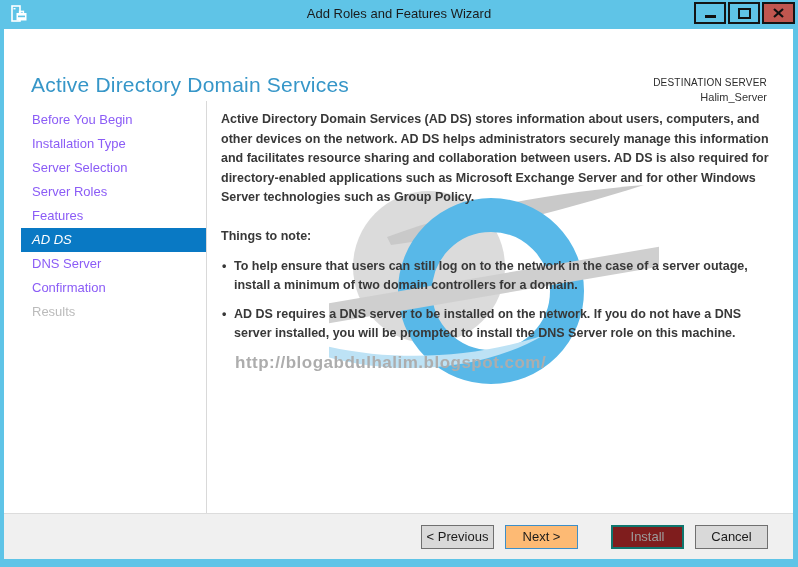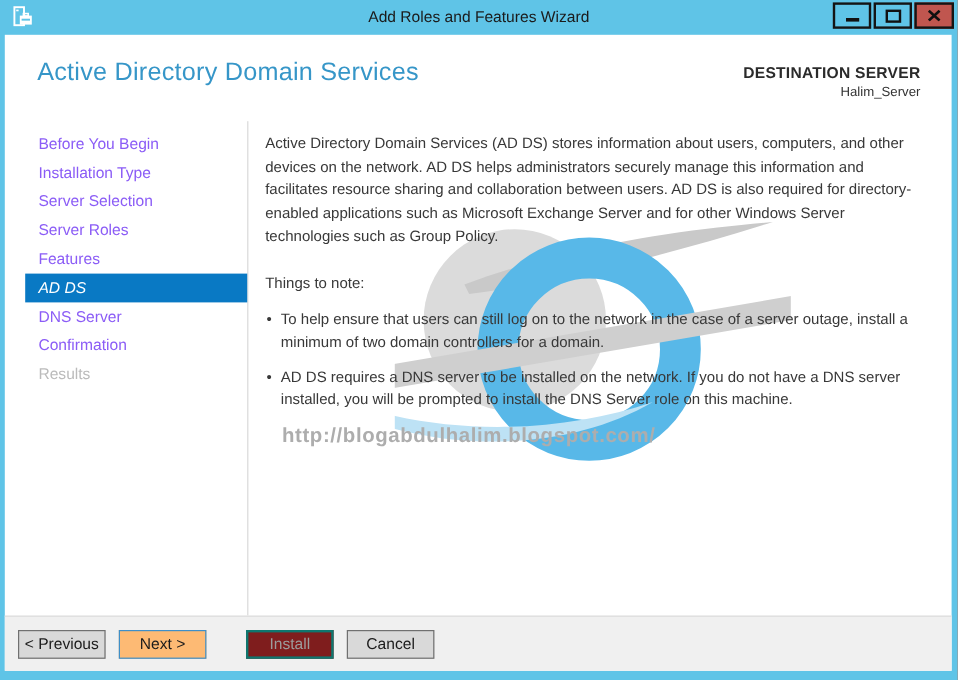--- a/index.html
+++ b/index.html
@@ -16,53 +16,53 @@
            display:flex;align-items:center;justify-content:center;padding:0;
            box-sizing:border-box;margin-left:2px;cursor:default;}
   .win-btn.close{background:#C0564F;width:33px;}
   .glyph-min{display:block;width:11px;height:3px;background:#111;margin-top:7px;}
   .glyph-max{display:block;width:9px;height:7px;border:2px solid #111;background:transparent;}
 
   
   .frame{position:absolute;left:4px;top:29px;right:5px;bottom:8px;background:#ffffff;}
 
   
-  .header{position:relative;height:72px;}
+  .header{position:relative;height:72px;margin-top:24px;}
   .page-title{position:absolute;left:27px;top:20px;margin:0;font-size:21px;
               font-weight:normal;color:#3696C8;letter-spacing:0.2px;}
   .dest{position:absolute;right:26px;top:24px;text-align:right;}
-  .dest-label{font-size:13px;font-weight:bold;color:#2b2b2b;letter-spacing:0.2px;}
+  .dest-label{font-size:10px;font-weight:normal;color:#2b2b2b;letter-spacing:0.2px;}
   .dest-name{font-size:11px;color:#333;margin-top:3px;}
 
   
   .body{position:absolute;top:72px;bottom:46px;left:0;right:0;display:flex;}
   .sidebar{width:203px;box-sizing:border-box;border-right:1px solid #D9D9D9;
            padding-top:7px;flex:none;}
   .nav-item{height:24px;line-height:24px;margin-left:17px;padding-left:11px;
             font-size:13px;color:#8b5cf6;cursor:pointer;}
   .nav-item.selected{background:#0979C4;color:#ffffff;font-style:italic;}
   .nav-item.disabled{color:#BBBBBB;cursor:default;}
 
   .content{flex:1;position:relative;padding:9px 20px 0 14px;font-size:12.5px;
            color:#383838;overflow:hidden;}
-  .content .txt{position:relative;z-index:1;}
+  .content .txt{position:relative;z-index:1;font-weight:bold;}
   .intro{line-height:19.5px;margin:0 0 19px 0;}
   .things{margin:0;line-height:19px;}
   .note-list{list-style:none;margin:11px 0 0 0;padding:0;}
   .note-list li{position:relative;padding-left:13px;line-height:19.5px;margin-bottom:9px;}
   .note-list li::before{content:"\2022";position:absolute;left:1px;top:0;color:#383838;}
   .watermark-url{margin-top:4px;padding-left:14px;font-size:17px;font-weight:bold;
                  color:#ADADAD;letter-spacing:0.5px;}
 
   .watermark-logo{position:absolute;left:122px;top:84px;z-index:0;}
 
   
   .footer{position:absolute;left:0;right:0;bottom:0;height:46px;background:#F0F0F0;
           border-top:1px solid #DCDCDC;box-sizing:border-box;display:flex;
-          align-items:center;padding-right:25px;}
+          align-items:center;justify-content:flex-end;padding-right:25px;}
   .btn{width:73px;height:24px;font-size:13px;font-family:"Liberation Sans",sans-serif;
        color:#1b1b1b;background:#D9D9D9;border:1px solid #707070;margin-left:11px;
        cursor:pointer;padding:0;}
   .btn.default{background:#fdba74;border:1px solid #3E8FC8;}
   .btn.disabled{background:#7f1d1d;border:2px solid #0f766e;color:#9C9C9C;cursor:default;}
   .btn.gap{margin-left:33px;}
 </style>
 </head>
 <body>
 

